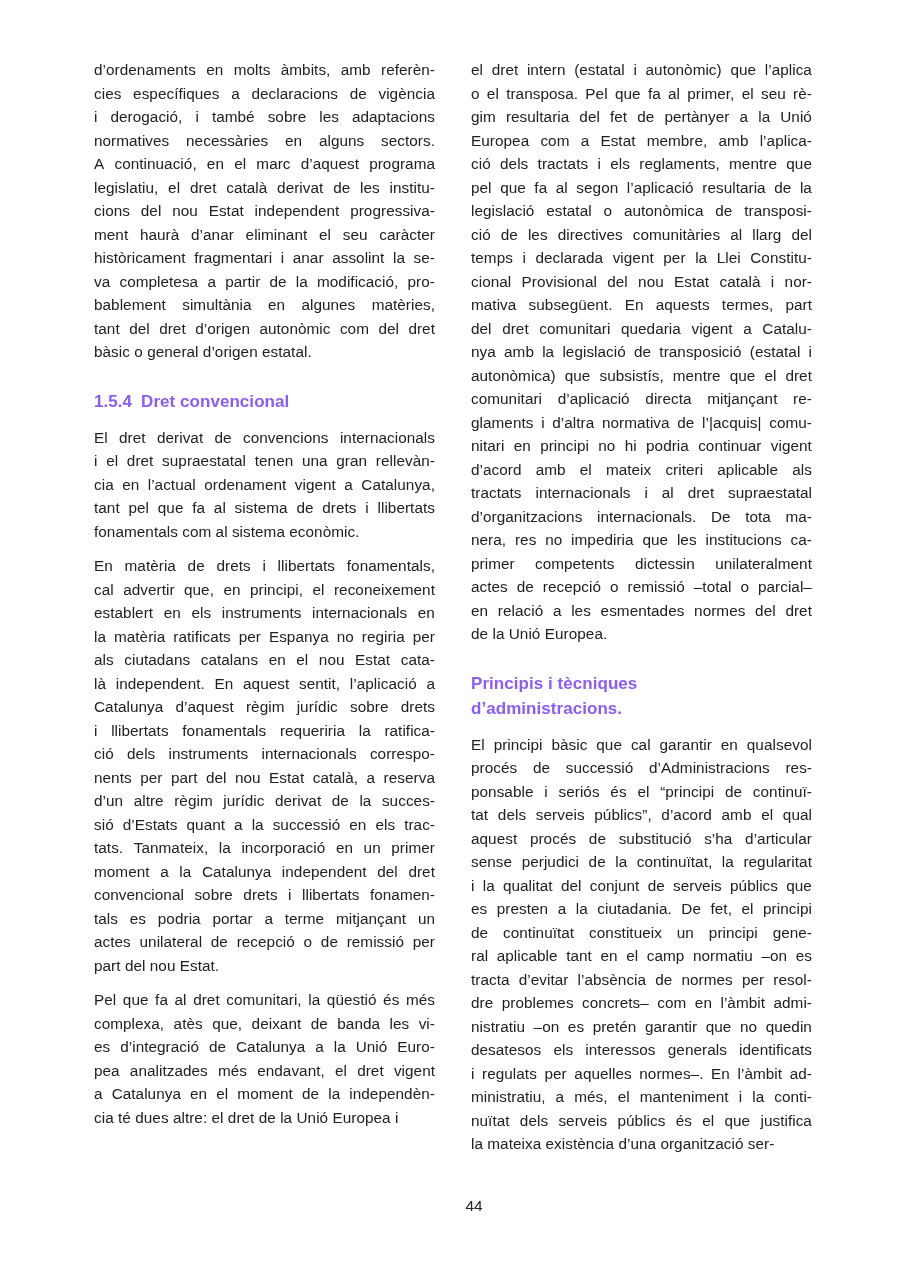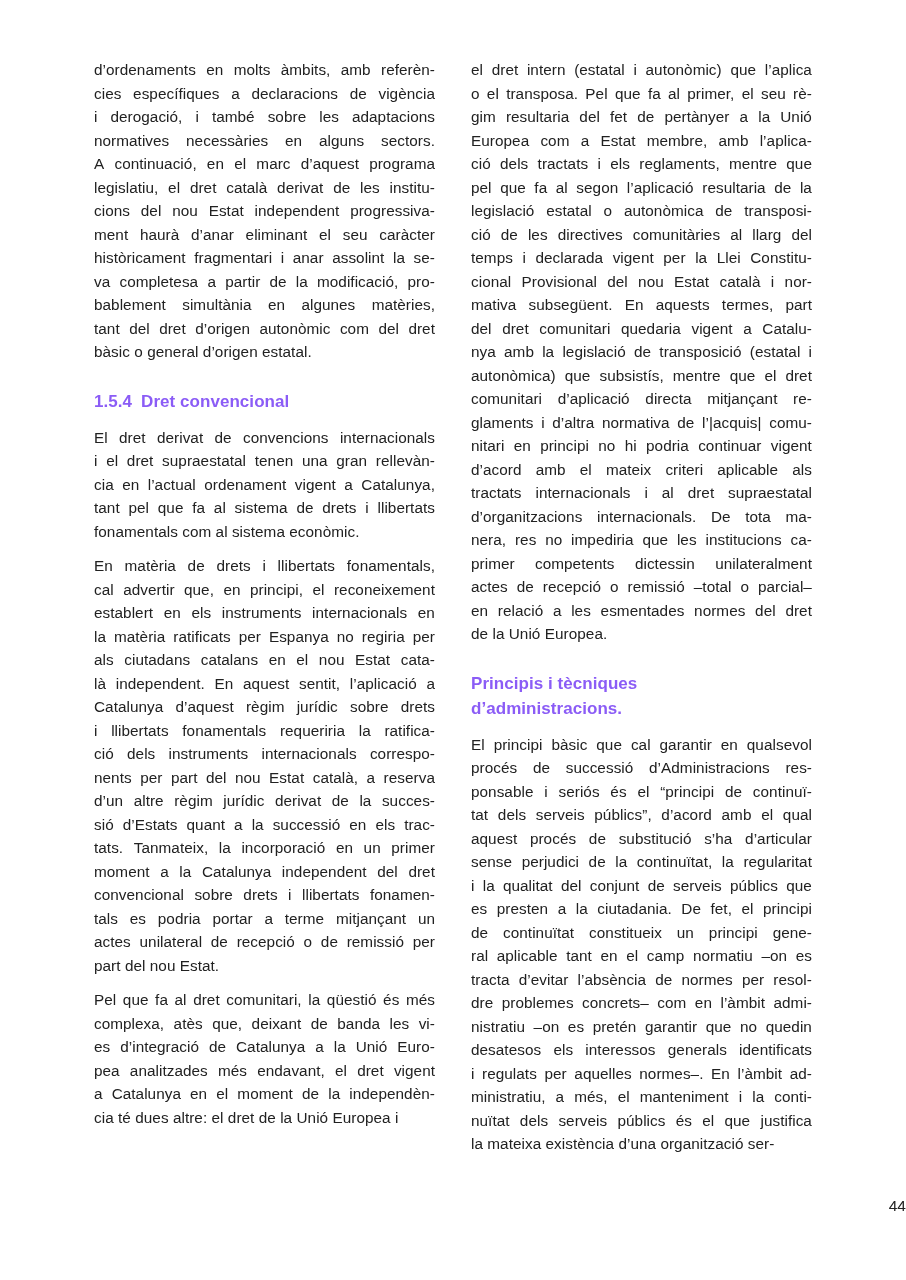--- a/index.html
+++ b/index.html
@@ -77,21 +77,21 @@
   .heading .num { margin-right: 9px; }
 
   .gap-before-heading { height: 14px; }
 
   
   .folio {
     position: absolute;
     left: 0;
     right: 0;
     top: 1196px;
-    text-align: right;
+    text-align: center;
     font-size: 15.5px;
     line-height: 20px;
     color: #222222;
     padding-left: 42px;
   }
 </style>
 </head>
 <body>
 
 <div class="page">

